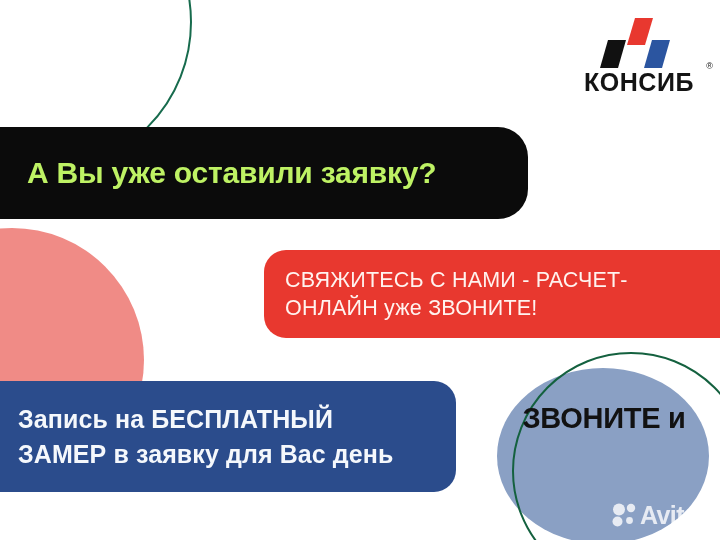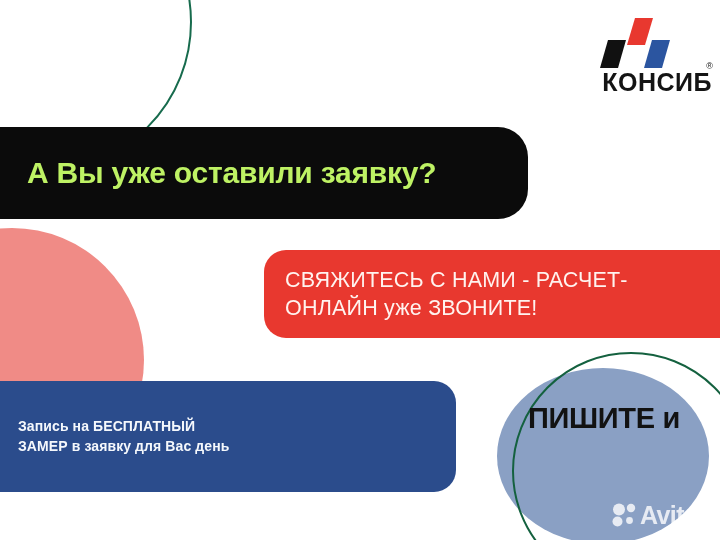--- a/index.html
+++ b/index.html
@@ -69,21 +69,21 @@
     left: 34px;
     top: 0px;
     width: 76px;
     height: 50px;
   }
   .logo-word {
     position: absolute;
     left: 0px;
     top: 52px;
     width: 146px;
-    text-align: right;
+    text-align: center;
     font-size: 25px;
     font-weight: bold;
     letter-spacing: 0.5px;
     color: #141414;
     line-height: 1;
     white-space: nowrap;
   }
   .logo-reg {
     position: absolute;
     right: -1px;
@@ -141,21 +141,21 @@
     top: 381px;
     width: 486px;
     height: 111px;
     background: #2B4C8C;
     border-radius: 22px;
     padding-left: 48px;
     padding-right: 18px;
   }
   .banner-blue .txt {
     color: #F5F8FC;
-    font-size: 14px;
+    font-size: 25px;
     font-weight: bold;
     line-height: 1.38;
     letter-spacing: 0.1px;
     text-align: left;
   }
 
   
   .calltext {
     position: absolute;
     left: 500px;
@@ -223,21 +223,21 @@
   </div>
 
   <div class="banner banner-blue">
     <div class="txt">
       <div>Запись на БЕСПЛАТНЫЙ</div>
       <div>ЗАМЕР в заявку для Вас день</div>
     </div>
   </div>
 
   <div class="calltext">
-    <div>ПИШИТЕ и</div>
+    <div>ЗВОНИТЕ и</div>
   </div>
 
   <div class="watermark">
     <svg width="26" height="26" viewBox="0 0 26 26" xmlns="http://www.w3.org/2000/svg">
       <circle cx="7" cy="7.5" r="6" fill="rgba(255,255,255,0.92)"></circle>
       <circle cx="19" cy="6" r="4.2" fill="rgba(255,255,255,0.92)"></circle>
       <circle cx="5.5" cy="19.5" r="5" fill="rgba(255,255,255,0.92)"></circle>
       <circle cx="17.5" cy="18.5" r="3.4" fill="rgba(255,255,255,0.92)"></circle>
     </svg>
     <div class="wm-word">Avito</div>

